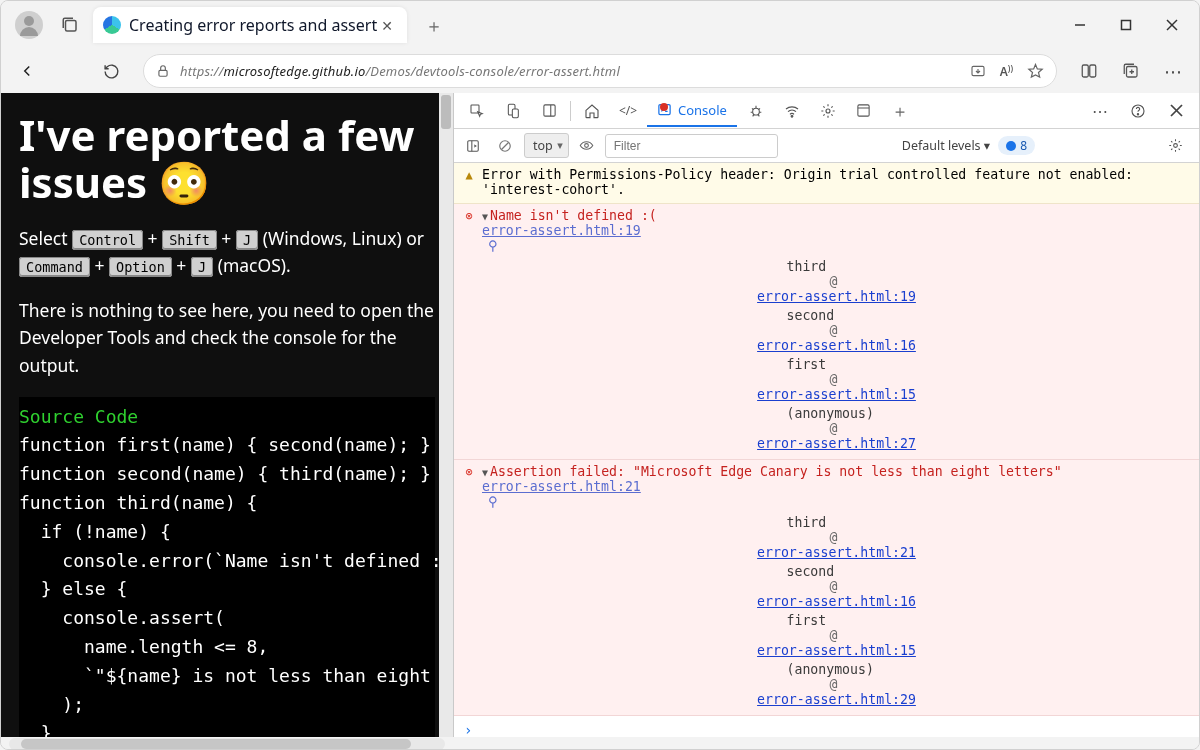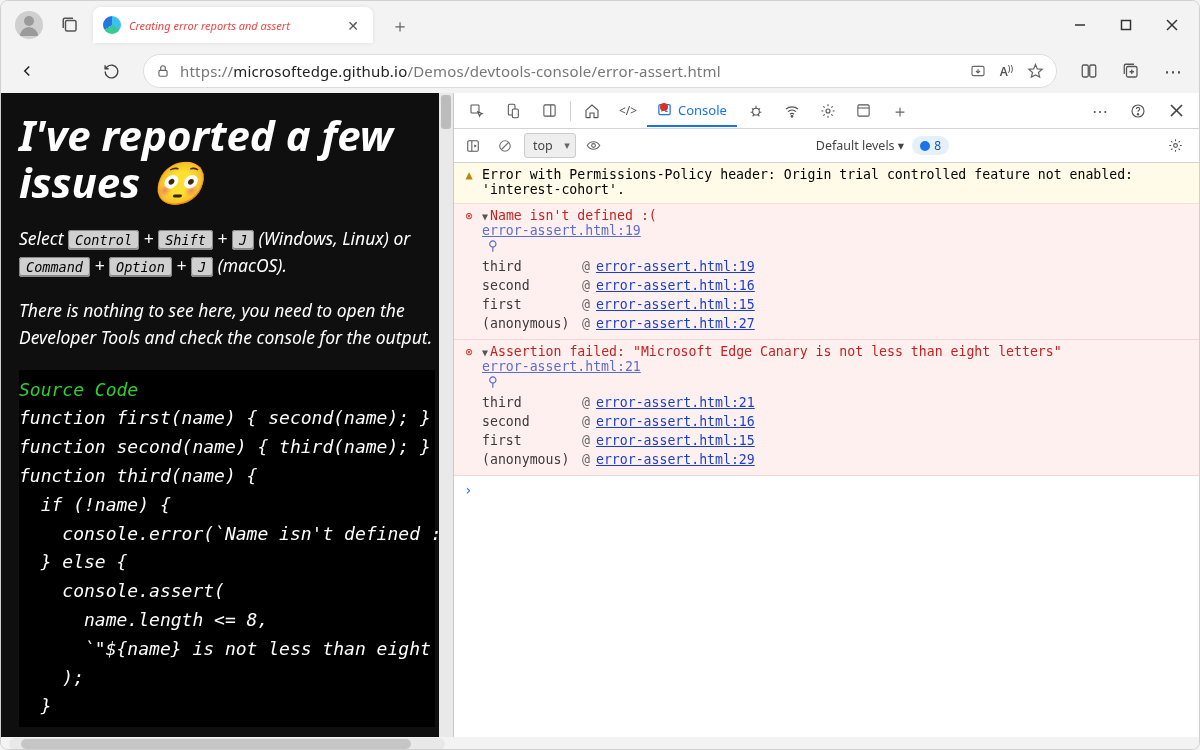--- a/index.html
+++ b/index.html
@@ -6,38 +6,38 @@
   body { font-family: "Segoe UI", system-ui, sans-serif; background: #f3f3f3; width: 1200px; height: 750px; overflow: hidden; border-radius: 8px; border: 1px solid #d0d0d0; }
   
   
   .titlebar { height: 48px; display: flex; align-items: center; background: #f3f3f3; padding: 0 4px; }
   .avatar { width: 28px; height: 28px; background: #cfcfcf; border-radius: 50%; margin: 0 10px; position: relative; }
   .avatar::before { content:""; position:absolute; top:5px; left:9px; width:10px; height:10px; background:#9a9a9a; border-radius:50%; }
   .avatar::after { content:""; position:absolute; bottom:3px; left:5px; width:18px; height:9px; background:#9a9a9a; border-radius:9px 9px 0 0; }
   .tabstrip-icon { width:34px; display:flex; justify-content:center; color:#555; }
   .tab { display:flex; align-items:center; background:#fff; height:36px; border-radius:8px 8px 0 0; padding:0 10px; margin-left:6px; min-width:280px; box-shadow:0 0 4px rgba(0,0,0,.08); }
   .tab .favicon { width:18px; height:18px; border-radius:50%; background: conic-gradient(#3cc3ec 0 120deg,#38c995 0 240deg,#2675e2 0 360deg); margin-right:8px; }
-  .tab .title { font-size:11px; color:#ef4444; flex:1; white-space:nowrap; overflow:hidden; text-overflow:ellipsis;font-style:italic; }
+  .tab .title { font-size:16px; color:#0f172a; flex:1; white-space:nowrap; overflow:hidden; text-overflow:ellipsis; }
   .tab .close { font-size:14px; color:#555; padding:2px 4px; cursor:pointer; }
   .newtab { margin-left:10px; font-size:18px; color:#666; padding:4px 8px; cursor:pointer; }
   .win-controls { margin-left:auto; display:flex; }
   .win-controls div { width:46px; height:40px; display:flex; align-items:center; justify-content:center; font-size:13px; color:#333; cursor:pointer; }
   
   
   .toolbar { height:44px; display:flex; align-items:center; padding:0 8px; background:#f3f3f3; gap:6px; }
   .tbtn { width:36px; height:36px; display:flex; align-items:center; justify-content:center; color:#555; font-size:16px; border-radius:4px; cursor:pointer; }
   .addressbar { flex:1; height:34px; background:#fff; border-radius:18px; display:flex; align-items:center; padding:0 12px; border:1px solid #dcdcdc; margin:0 8px; }
   .addressbar .lock { color:#666; margin-right:10px; }
-  .addressbar .url { font-size:15px; color:#777; letter-spacing:.2px; }
+  .addressbar .url { font-size:13px; color:#777; letter-spacing:.2px;font-style:italic; }
   .addressbar .url .dom { color:#222; }
   .addr-right { margin-left:auto; display:flex; gap:14px; color:#666; align-items:center; }
   
   
   .split { display:flex; height:calc(750px - 48px - 44px - 14px); }
-  .page { width:452px; background:#0f0f0f; color:#fff; padding:18px 18px 0 18px; overflow:auto; position:relative;font-style:italic; }
+  .page { width:452px; background:#0f0f0f; color:#fff; padding:18px 18px 0 18px; overflow:auto; position:relative; }
   .page::-webkit-scrollbar{height:14px;width:14px}
   .page h1 { font-size:42px; font-weight:750; line-height:1.12; margin-bottom:20px; }
   .page p { font-size:17.5px; line-height:1.55; color:#fff; margin-bottom:18px; }
   .kbd { background:#d0d0d0; color:#000; font-family:Consolas,monospace; font-size:13.5px; padding:1px 6px; border-radius:3px; border:1px solid #888; box-shadow:inset 0 -1px 0 #888; }
   .codebox { background:#000; font-family:Consolas,monospace; font-size:18px; line-height:1.6; color:#fff; padding:6px 0; white-space:pre; }
   .codebox .sc { color:#2fd02f; }
   .vscroll { position:absolute; right:0; top:0; bottom:0; width:14px; background:#e9e9e9; }
   .vscroll .thumb { position:absolute; left:2px; right:2px; top:2px; height:34px; background:#bcbcbc; border-radius:3px; }
   
   
@@ -45,41 +45,41 @@
   .dt-tabs { height:36px; border-bottom:1px solid #d3d3d3; display:flex; align-items:center; padding:0 6px; gap:2px; }
   .dt-icon { width:34px; height:30px; display:flex; align-items:center; justify-content:center; color:#555; font-size:14px; cursor:pointer; border-radius:4px; }
   .dt-sep { width:1px; height:20px; background:#ccc; margin:0 2px; }
   .dt-tab { padding:6px 10px; font-size:13px; color:#444; display:flex; align-items:center; gap:6px; cursor:pointer; position:relative; }
   .dt-tab.active { border-bottom:2px solid #1a73e8; color:#1a73e8; }
   .dt-tab.active .cicon { color:#1a73e8; }
   .dt-right { margin-left:auto; display:flex; align-items:center; gap:4px; }
   .badge-red { position:absolute; width:8px; height:8px; background:#d93025; border-radius:50%; bottom:6px; right:4px; }
   
   .con-toolbar { height:34px; border-bottom:1px solid #d3d3d3; display:flex; align-items:center; padding:0 6px; gap:6px; font-size:12.5px; color:#444; }
-  .con-select { background:#eee; border:1px solid #ccc; border-radius:3px; padding:3px 22px 3px 8px; position:relative; cursor:pointer; }
+  .con-select { background:#eee; border:1px solid #ccc; border-radius:3px; padding:3px 15px 3px 8px; position:relative; cursor:pointer; }
   .con-select::after { content:"▾"; position:absolute; right:5px; top:3px; color:#666; font-size:11px; }
   .con-filter { border:1px solid #ccc; border-radius:3px; padding:4px 8px; font-size:12px; color:#888; flex:0 0 140px; }
   .con-levels { margin-left:auto; display:flex; align-items:center; gap:8px; }
   .issue-pill { background:#e6f0fb; color:#1557b0; border-radius:10px; padding:1px 8px; display:flex; align-items:center; gap:4px; font-size:12px; cursor:pointer; }
   .gear { margin-left:auto; }
   
   .con-body { flex:1; overflow:auto; font-family:Consolas,monospace; font-size:13.2px; }
   .msg { padding:4px 8px 6px 8px; border-bottom:1px solid #efe4c9; display:flex; gap:6px; align-items:flex-start; }
   .msg.warn { background:#fffbe8; }
   .msg.err { background:#fff0f0; border-bottom:1px solid #f2d6d6; }
   .msg .ic { width:14px; flex:none; text-align:center; font-size:12px; margin-top:1px; }
   .msg.warn .ic { color:#b8880a; }
   .msg.err .ic { color:#d93025; }
   .msg .body { flex:1; }
   .msg .src { color:#5b6dd0; text-decoration:underline; cursor:pointer; white-space:nowrap; }
   .msg .mag { color:#5b6dd0; cursor:pointer; margin-left:6px; }
   .msg .txt { color:#c5221f; }
   .msg .disc { color:#555; cursor:pointer; margin-right:2px; font-size:10px; }
   .stack { margin-top:4px; }
-  .stack-row { display:flex; align-items:center; padding:2px 0; color:#3a3a3a; }
+  .stack-row { display:flex; align-items:center; padding:2px 0; color:#3a3a3a;flex-direction:column; }
   .stack-row .fn { width:100px; display:inline-block; }
   .stack-row .at { color:#666; margin-right:6px; }
   .stack-row .loc { color:#1a3fcf; text-decoration:underline; cursor:pointer; }
   .msg-head { display:flex; align-items:flex-start;flex-direction:column; }
   .msg-head .left { flex:1; padding-right:8px; }
   .prompt-line { padding:6px 10px; color:#1a73e8; font-size:14px; }
   
   .bottombar { height:14px; background:#f3f3f3; display:flex; align-items:center; }
   .bottombar .hscroll { margin-left:8px; width:436px; height:12px; background:#e8e8e8; border-radius:6px; position:relative; }
   .bottombar .hscroll .th { position:absolute; left:12px; width:390px; top:1px; bottom:1px; background:#c6c6c6; border-radius:5px; }
@@ -292,20 +292,21 @@
             <line x1="6" y1="18" x2="18" y2="6"></line>
           </svg>
         </div>
       <div class="con-select"><span>top</span></div>
       <div class="dt-icon" style="width:24px">
           <svg width="15" height="15" viewBox="0 0 24 24" fill="none" stroke="#666" stroke-width="1.7">
             <circle cx="12" cy="12" r="3"></circle>
             <path d="M2 12s3.5-6 10-6 10 6 10 6-3.5 6-10 6S2 12 2 12z"></path>
           </svg>
         </div>
+      <input class="con-filter" placeholder="Filter" style="">
       <div class="con-levels">
         <span style="cursor:pointer"><span>Default levels</span> ▾</span>
         <div class="issue-pill">
             <span style="width:10px;height:10px;background:#1a73e8;border-radius:50%;display:inline-block"></span>
             <span>8</span>
           </div>
       </div>
       <div class="dt-icon gear">
           <svg width="15" height="15" viewBox="0 0 24 24" fill="none" stroke="#555" stroke-width="1.7">
             <circle cx="12" cy="12" r="3"></circle>

